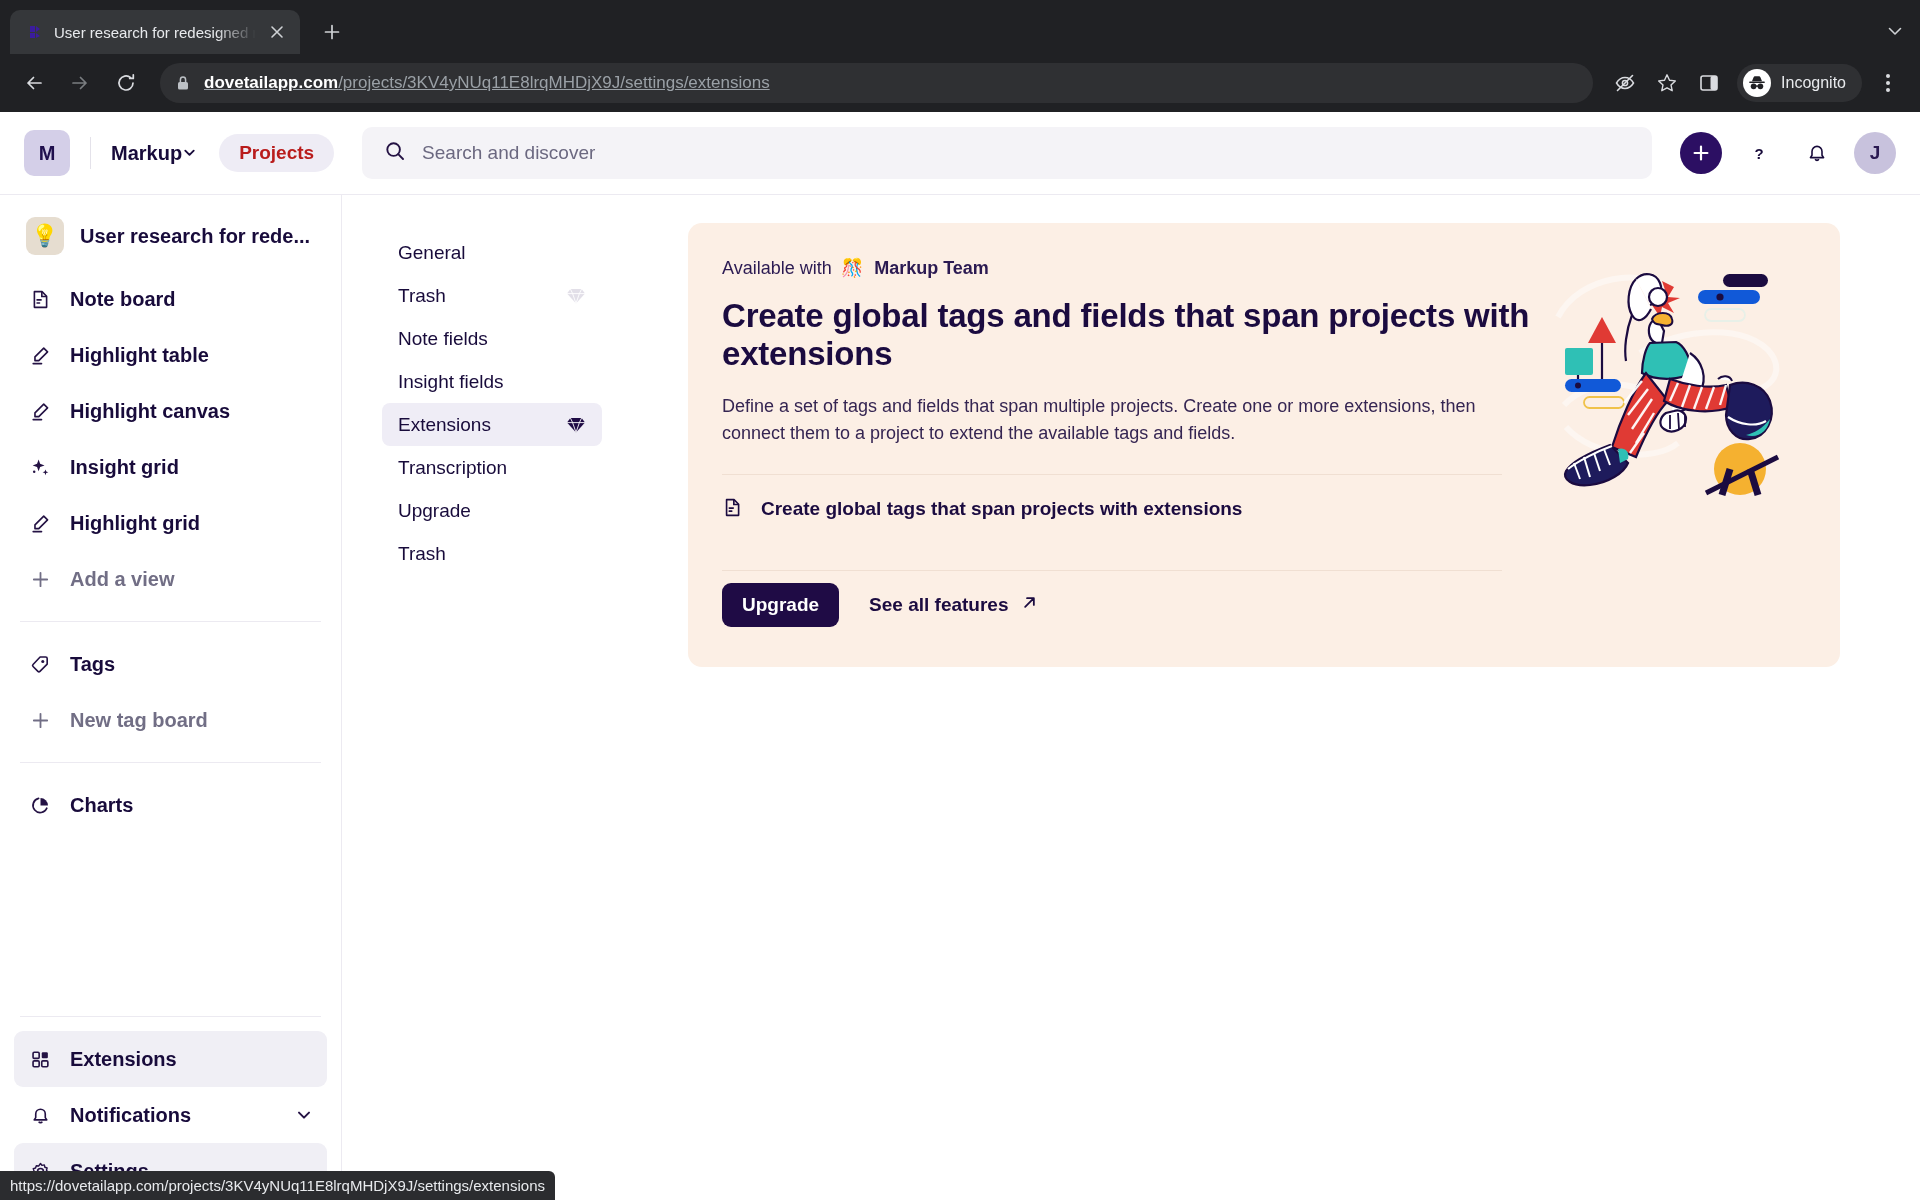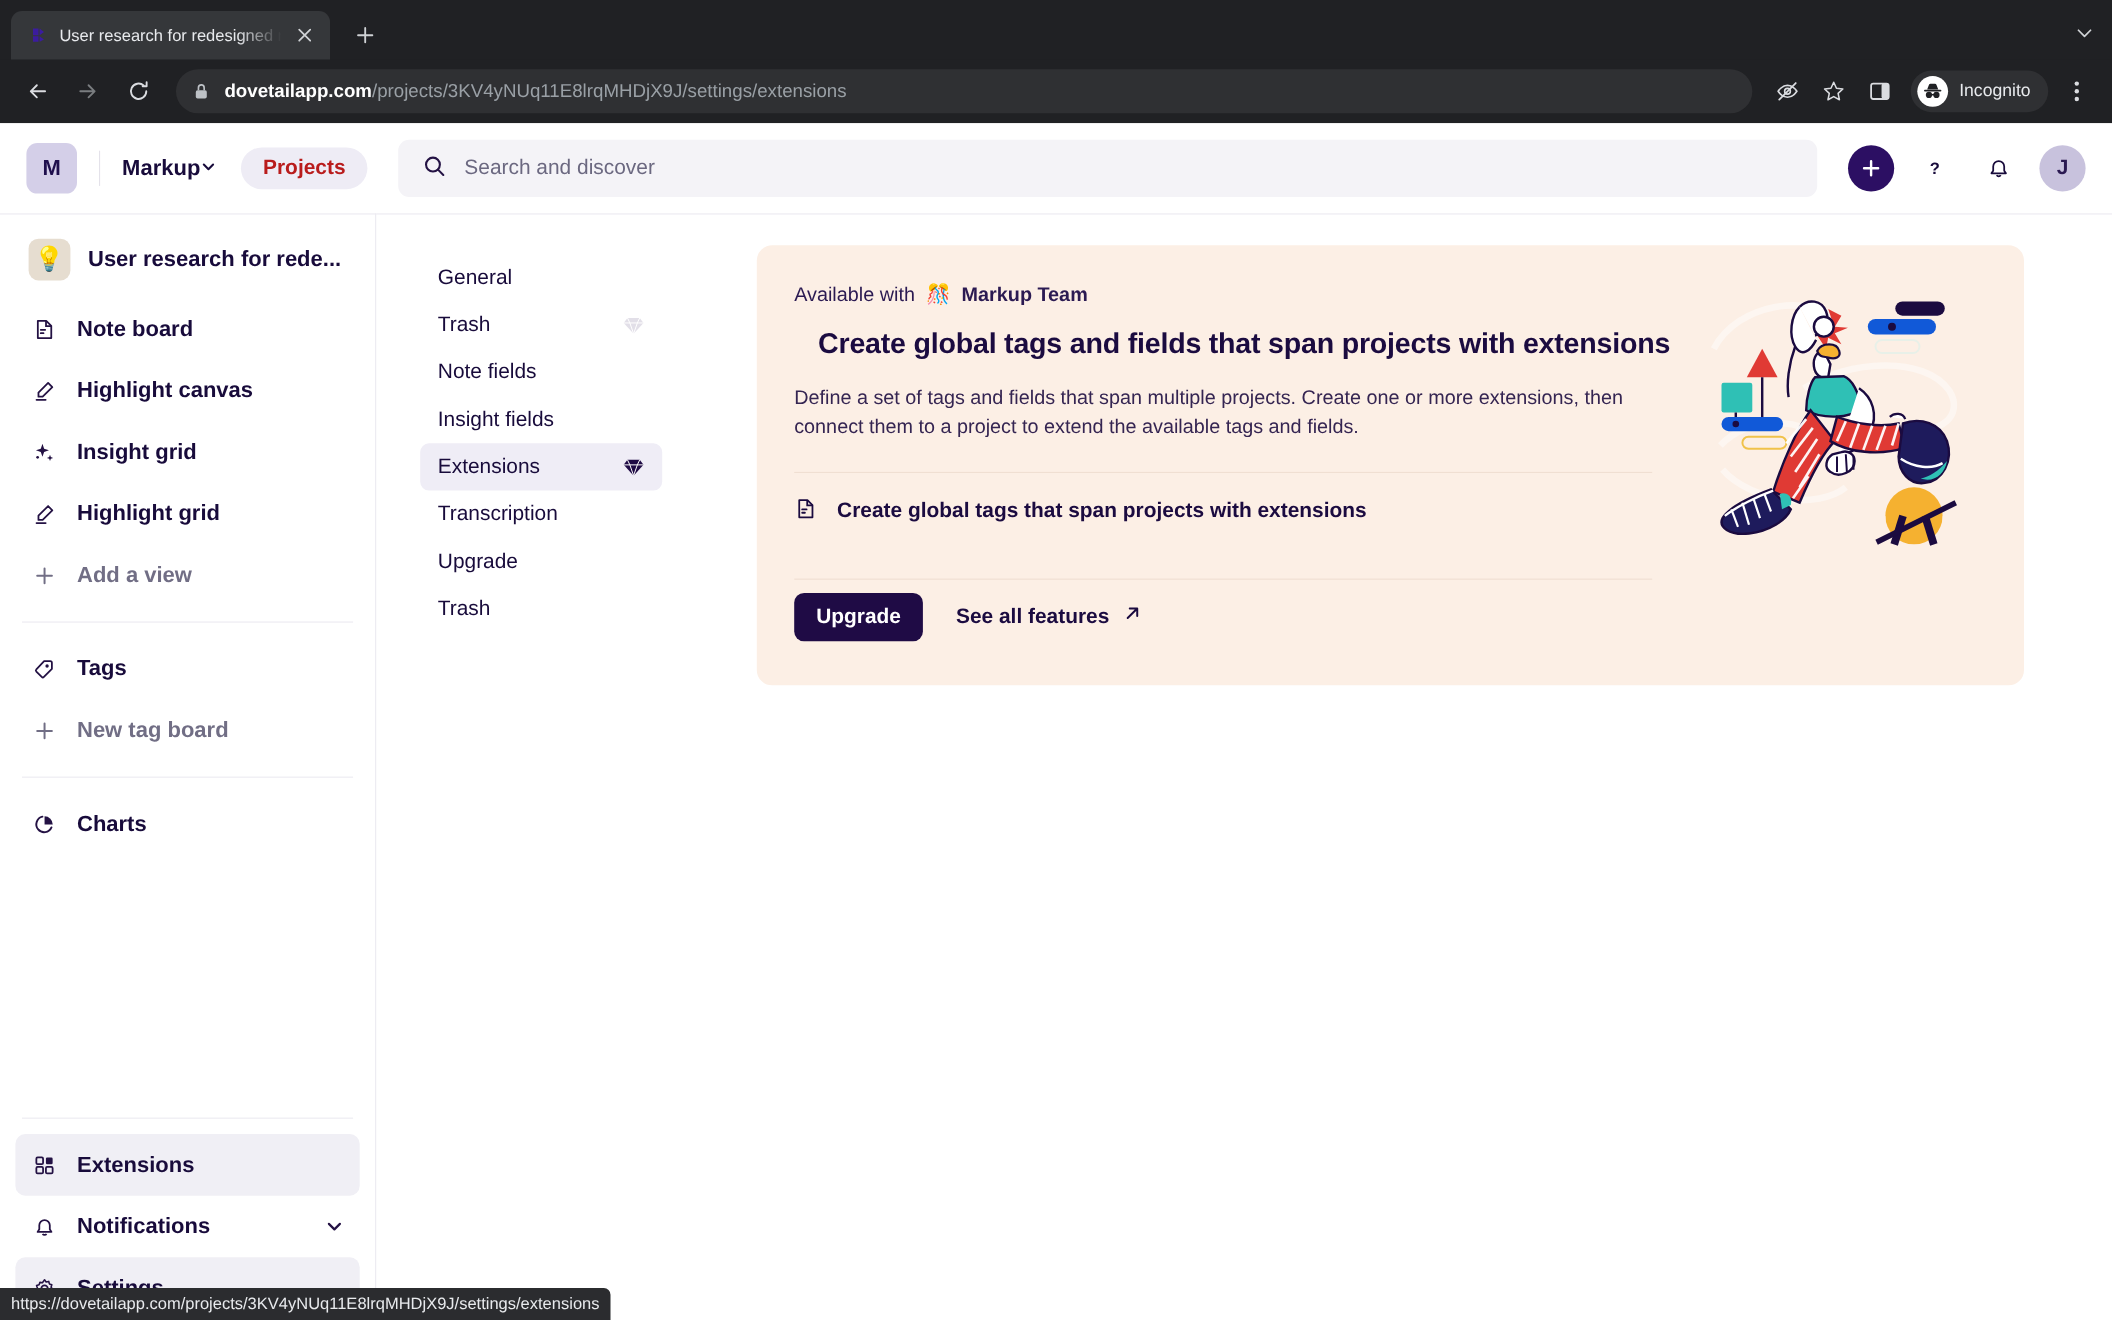--- a/index.html
+++ b/index.html
@@ -30,21 +30,21 @@
 
   .omnibar { height: 58px; display: flex; align-items: center; gap: 6px; padding: 0 14px; background: #202124; }
   .navbtn { width: 40px; height: 40px; border-radius: 50%; display: flex; align-items: center; justify-content: center; color: #dadce0; flex: none; }
   .navbtn.disabled { color: #7a7d80; }
   .urlbox {
     flex: 1; height: 40px; background: #2f3033; border-radius: 20px;
     display: flex; align-items: center; gap: 12px; padding: 0 16px; margin: 0 8px;
     position: relative;
   }
   .lock { width: 16px; height: 16px; flex: none; color: #bdc1c6; }
-  .url { font-size: 17px; color: #9aa0a6; white-space: nowrap; }
+  .url { font-size: 17px; color: #9aa0a6; white-space: nowrap; text-decoration: underline; }
   .url b { color: #ffffff; font-weight: 700; }
   .omni-icon { width: 36px; height: 36px; border-radius: 50%; display: flex; align-items: center; justify-content: center; color: #dadce0; flex: none; }
   .incognito-pill {
     display: flex; align-items: center; gap: 10px; height: 38px;
     background: #2f3033; border-radius: 19px; padding: 0 16px 0 6px; flex: none; margin-left: 4px;
   }
   .incognito-av { width: 28px; height: 28px; border-radius: 50%; background: #fff; display: flex; align-items: center; justify-content: center; }
   .incognito-label { color: #e8eaed; font-size: 16px; }
   .kebab { width: 36px; height: 36px; display: flex; flex-direction: column; align-items: center; justify-content: center; gap: 3px; flex: none; margin-left: 2px; }
   .kebab i { width: 4px; height: 4px; border-radius: 50%; background: #dadce0; display: block; }
@@ -116,21 +116,21 @@
   .setnav-item .gem { margin-left: auto; display: flex; }
 
   .content { flex: 1; padding: 0 52px 0 86px; min-width: 0; }
   .promo-card {
     background: #fcefe5; border-radius: 14px; padding: 34px 40px 40px 34px;
     display: flex; gap: 10px; position: relative; overflow: hidden; max-width: 1152px;
   }
   .promo-main { flex: 1; min-width: 0; }
   .avail { display: flex; align-items: center; gap: 10px; font-size: 18px; color: #2b1a52; margin-bottom: 18px; }
   .avail .plan { font-weight: 700; }
-  .promo-h1 { font-size: 26px; font-weight: 700; color: #1b0b40; margin-bottom: 20px; letter-spacing: -0.2px; text-align: center; }
+  .promo-h1 { font-size: 33px; font-weight: 700; color: #1b0b40; margin-bottom: 20px; letter-spacing: -0.2px; }
   .promo-p { font-size: 18px; line-height: 1.52; color: #352552; max-width: 780px; }
   .promo-rule { height: 1px; background: #f0dfd2; margin: 26px 0 0 0; max-width: 780px; }
   .promo-link { display: flex; align-items: center; gap: 18px; padding: 22px 0; }
   .promo-link .t { font-size: 19px; font-weight: 700; color: #1b0b40; }
   .promo-actions { display: flex; align-items: center; gap: 14px; margin-top: 12px; }
   .btn-upgrade {
     background: #1f0b45; color: #fff; border: none; border-radius: 9px;
     height: 44px; padding: 0 20px; font-size: 19px; font-weight: 700;
     font-family: "Liberation Sans", sans-serif; cursor: pointer;
   }
@@ -307,20 +307,29 @@
           <span class="ico">
             <svg width="21" height="21" viewBox="0 0 22 22">
                 <path d="M4.6 2.8 H12.6 L17.4 7.6 V19.2 H4.6 Z" stroke="currentColor" stroke-width="1.7" fill="none" stroke-linejoin="round"></path>
                 <path d="M12.4 2.9 V7.8 H17.3" stroke="currentColor" stroke-width="1.7" fill="none"></path>
                 <path d="M7.4 11.4 H11.6 M7.4 14.6 H10" stroke="currentColor" stroke-width="1.7" stroke-linecap="round"></path>
               </svg>
           </span>
           <span class="lbl">Note board</span>
         </div>
 
+        <div class="navitem">
+          <span class="ico">
+            <svg width="21" height="21" viewBox="0 0 22 22">
+                <path d="M14.4 3.2 L18.4 7.2 L9.2 16.4 H5.2 V12.4 Z" stroke="currentColor" stroke-width="1.7" fill="none" stroke-linejoin="round"></path>
+                <path d="M3.4 19.4 H12" stroke="currentColor" stroke-width="1.8" stroke-linecap="round"></path>
+              </svg>
+          </span>
+          <span class="lbl">Highlight table</span>
+        </div>
 
         <div class="navitem">
           <span class="ico">
             <svg width="21" height="21" viewBox="0 0 22 22">
                 <path d="M14.4 3.2 L18.4 7.2 L9.2 16.4 H5.2 V12.4 Z" stroke="currentColor" stroke-width="1.7" fill="none" stroke-linejoin="round"></path>
                 <path d="M3.4 19.4 H12" stroke="currentColor" stroke-width="1.8" stroke-linecap="round"></path>
               </svg>
           </span>
           <span class="lbl">Highlight canvas</span>
         </div>

